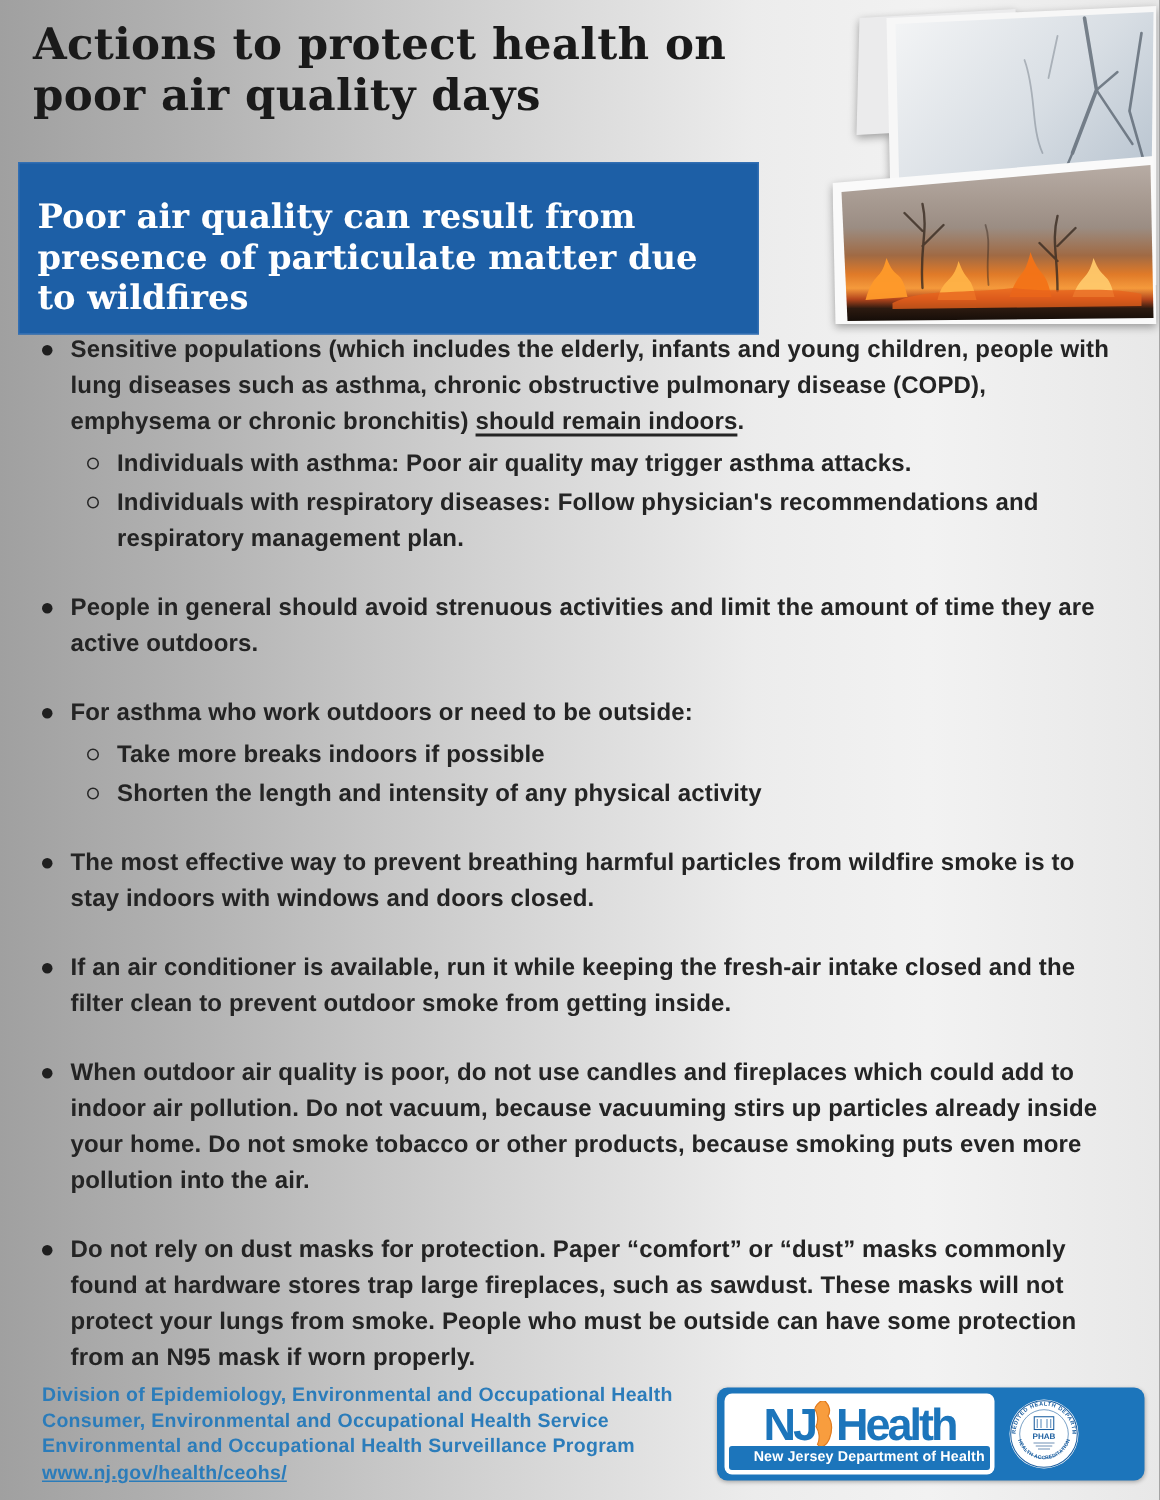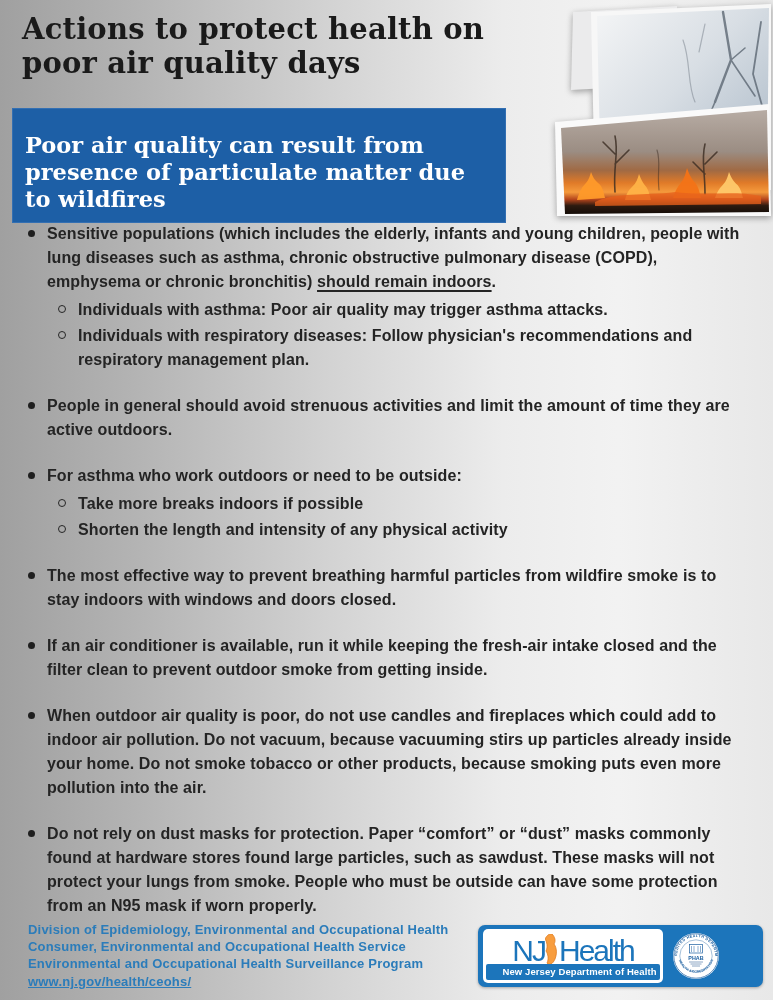--- a/index.html
+++ b/index.html
@@ -46,21 +46,21 @@
     position:absolute;right:10px;bottom:13px;width:285px;height:62px;
     background:#1c75bb;border-radius:7px;display:flex;align-items:center;
     box-shadow:0 1px 3px rgba(0,0,0,.3);
   }
   .logo-card{
     position:relative;width:180px;height:54px;margin-left:5px;background:#ffffff;
     border-radius:5px;overflow:hidden;flex:0 0 auto;
   }
   .logo-row{display:flex;align-items:flex-end;justify-content:center;height:35px;padding-top:2px;}
   .logo-nj,.logo-health{
-    font-weight:400;font-size:30px;line-height:1;color:#1c75bb;letter-spacing:-2px;
+    font-weight:700;font-size:30px;line-height:1;color:#1c75bb;letter-spacing:-2px;
   }
   .nj-state{margin:0 1px 0 0;}
   .logo-strip{
     position:absolute;left:3px;right:3px;bottom:3px;background:#1c75bb;color:#fff;
     font-size:9.5px;font-weight:700;text-align:center;padding:2px 0 3px 13px;border-radius:2px;
     white-space:nowrap;letter-spacing:.1px;
   }
   .seal{margin-left:9px;flex:0 0 auto;}
 </style>
 </head>
@@ -171,21 +171,21 @@
       </div>
       <div class="group">
         <div class="b-item">
           <span class="b-dot"></span>
           <div class="b-text"><span>When outdoor air quality is poor, do not use candles and fireplaces which could add to indoor air pollution. Do not vacuum, because vacuuming stirs up particles already inside your home. Do not smoke tobacco or other products, because smoking puts even more pollution into the air.</span></div>
         </div>
       </div>
       <div class="group">
         <div class="b-item">
           <span class="b-dot"></span>
-          <div class="b-text"><span>Do not rely on dust masks for protection. Paper “comfort” or “dust” masks commonly found at hardware stores found large particles, such as sawdust. These masks will not protect your lungs from smoke. People who must be outside can have some protection from an N95 mask if worn properly.</span></div>
+          <div class="b-text"><span>Do not rely on dust masks for protection. Paper “comfort” or “dust” masks commonly found at hardware stores trap large fireplaces, such as sawdust. These masks will not protect your lungs from smoke. People who must be outside can have some protection from an N95 mask if worn properly.</span></div>
         </div>
       </div>
     </div>
 
   <div class="footer">
     <div>Division of Epidemiology, Environmental and Occupational Health</div>
     <div>Consumer, Environmental and Occupational Health Service</div>
     <div>Environmental and Occupational Health Surveillance Program</div>
     <a href="#">www.nj.gov/health/ceohs/</a>
   </div>

